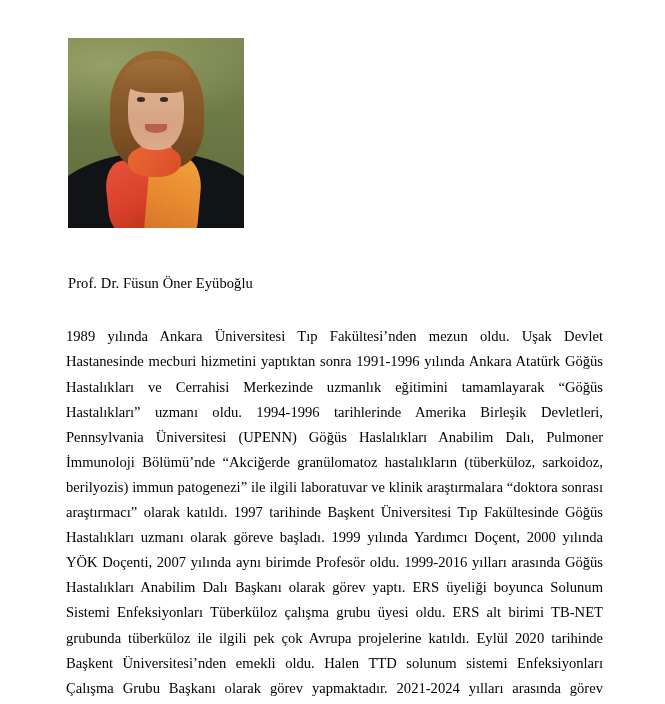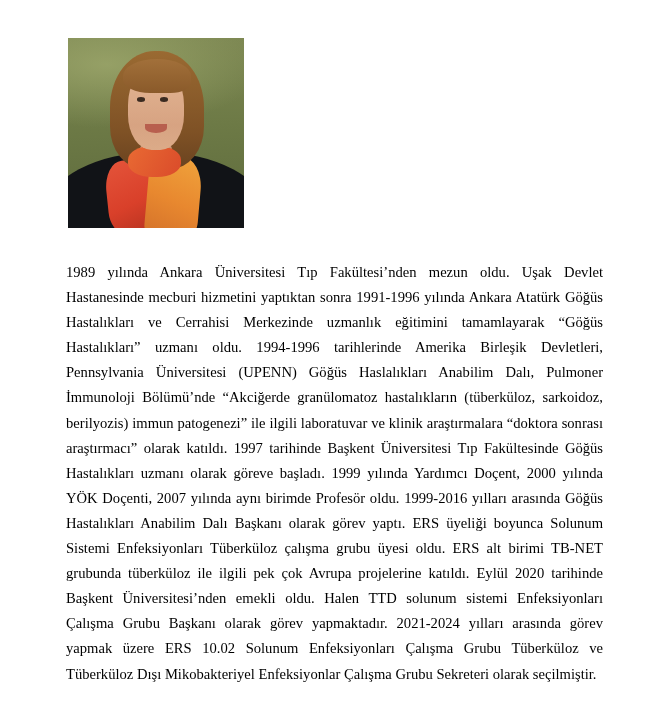--- a/index.html
+++ b/index.html
@@ -174,18 +174,19 @@
       <div class="neck"></div>
       <div class="scarf-knot"></div>
       <div class="face"></div>
       <div class="hair-fringe"></div>
       <div class="eye-l"></div>
       <div class="eye-r"></div>
       <div class="smile"></div>
     </div>
   </div>
 
+  <div class="caption">Prof. Dr. Füsun Öner Eyüboğlu</div>
 
   <div class="body-text">
     <p>1989 yılında Ankara Üniversitesi Tıp Fakültesi’nden mezun oldu. Uşak Devlet Hastanesinde mecburi hizmetini yaptıktan sonra 1991-1996 yılında Ankara Atatürk Göğüs Hastalıkları ve Cerrahisi Merkezinde uzmanlık eğitimini tamamlayarak “Göğüs Hastalıkları” uzmanı oldu. 1994-1996 tarihlerinde Amerika Birleşik Devletleri, Pennsylvania Üniversitesi (UPENN) Göğüs Haslalıkları Anabilim Dalı, Pulmoner İmmunoloji Bölümü’nde “Akciğerde granülomatoz hastalıkların (tüberküloz, sarkoidoz, berilyozis) immun patogenezi” ile ilgili laboratuvar ve klinik araştırmalara “doktora sonrası araştırmacı” olarak katıldı. 1997 tarihinde Başkent Üniversitesi Tıp Fakültesinde Göğüs Hastalıkları uzmanı olarak göreve başladı.  1999 yılında Yardımcı Doçent, 2000 yılında YÖK Doçenti, 2007 yılında aynı birimde Profesör oldu. 1999-2016 yılları arasında Göğüs Hastalıkları Anabilim Dalı Başkanı olarak görev yaptı. ERS üyeliği boyunca  Solunum Sistemi Enfeksiyonları Tüberküloz çalışma grubu üyesi oldu. ERS alt birimi TB-NET grubunda tüberküloz ile ilgili pek çok Avrupa projelerine katıldı.  Eylül 2020 tarihinde Başkent Üniversitesi’nden emekli oldu. Halen TTD solunum sistemi Enfeksiyonları Çalışma Grubu Başkanı olarak görev yapmaktadır. 2021-2024 yılları arasında görev yapmak üzere ERS 10.02 Solunum Enfeksiyonları Çalışma Grubu Tüberküloz ve Tüberküloz Dışı Mikobakteriyel Enfeksiyonlar Çalışma Grubu Sekreteri olarak seçilmiştir.</p>
   </div>
 
 </div>
 
 </body></html>

